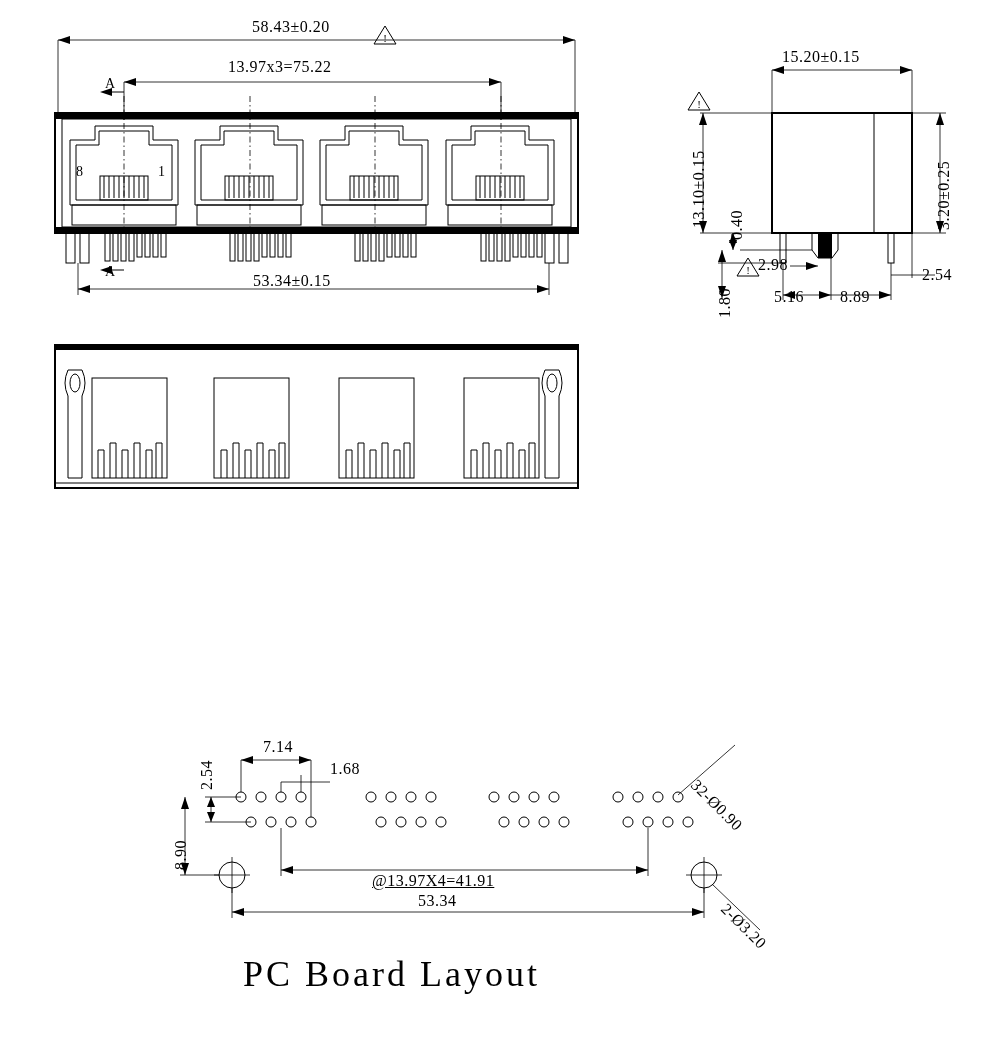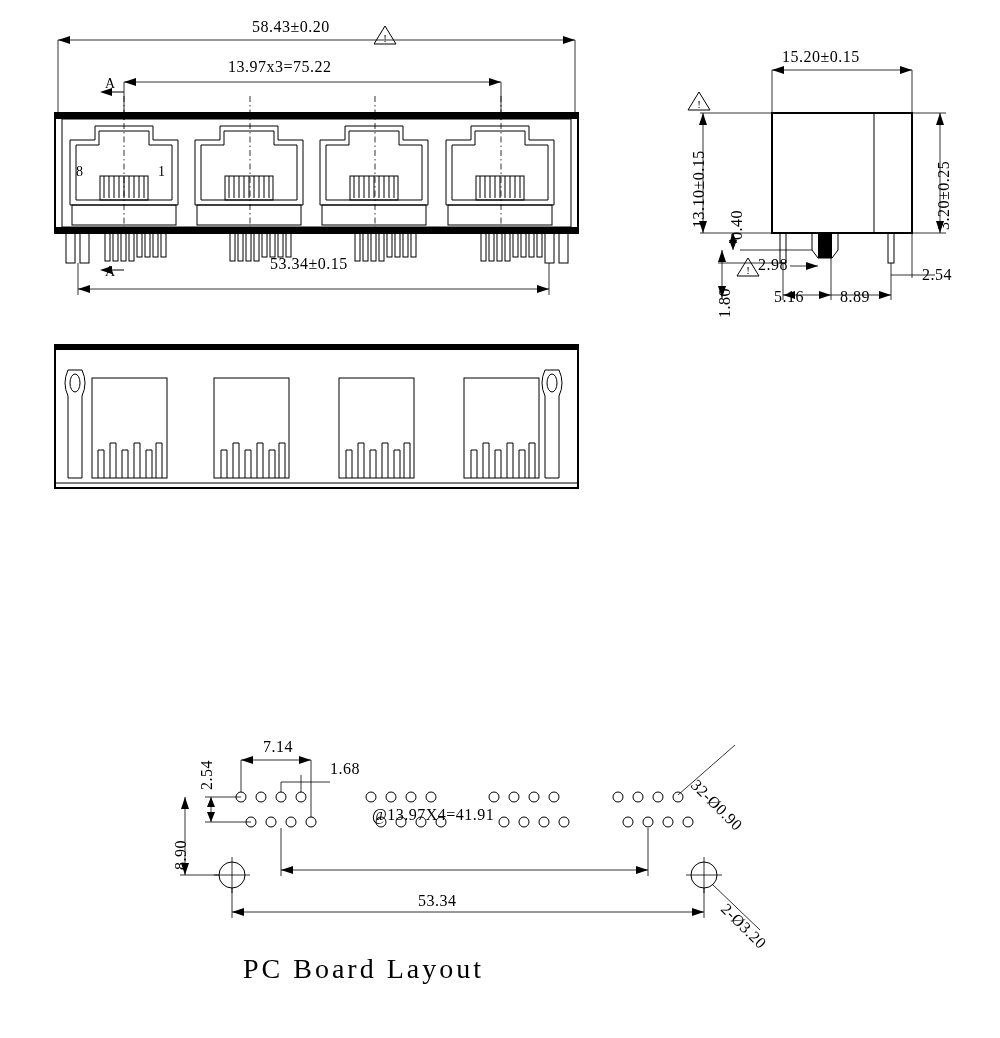--- a/index.html
+++ b/index.html
@@ -2,21 +2,21 @@
 <html><head>
 <meta charset="utf-8">
 <style>
   html,body{margin:0;padding:0;background:#ffffff;}
   body{width:1000px;height:1038px;position:relative;font-family:"Liberation Serif",serif;color:#000;}
   .stage{position:absolute;left:0;top:0;width:1000px;height:1038px;}
   .dim{position:absolute;font-size:16px;letter-spacing:.5px;white-space:nowrap;color:#000;}
   .dim.small{font-size:14px;}
   .rot90{transform-origin:0 0;transform:rotate(-90deg);}
   .rotm45{transform-origin:0 0;transform:rotate(45deg);}
-  .title{position:absolute;font-size:28px;letter-spacing:3px;text-align:center;}
+  .title{position:absolute;font-size:36px;letter-spacing:3px;text-align:center;}
   svg{position:absolute;left:0;top:0;}
   .ln{stroke:#000;stroke-width:1;fill:none;}
   .ln2{stroke:#000;stroke-width:2;fill:none;}
   .thin{stroke:#000;stroke-width:.8;fill:none;}
   .fillblk{fill:#000;stroke:none;}
   .nofill{fill:none;}
   .dash{stroke:#000;stroke-width:.8;fill:none;stroke-dasharray:6 3 1.5 3;}
 </style>
 </head>
 <body>
@@ -391,21 +391,21 @@
     <text x="699" y="108" font-size="11" text-anchor="middle" font-family="Liberation Serif, serif">!</text>
   </g>
   <g>
     <polygon class="nofill ln" points="748,258 759,276 737,276"></polygon>
     <text x="748" y="274" font-size="11" text-anchor="middle" font-family="Liberation Serif, serif">!</text>
   </g>
 </svg>
 
 <div class="dim" style="left:252px;top:18px;">58.43±0.20</div>
 <div class="dim" style="left:228px;top:58px;">13.97x3=75.22</div>
-<div class="dim" style="left:253px;top:255px;margin-left:17px;">53.34±0.15</div>
+<div class="dim" style="left:253px;top:272px;">53.34±0.15</div>
 <div class="dim small" style="left:76px;top:164px;">8</div>
 <div class="dim small" style="left:158px;top:164px;">1</div>
 <div class="dim small" style="left:105px;top:76px;">A</div>
 <div class="dim small" style="left:105px;top:264px;">A</div>
 
 <div class="dim" style="left:782px;top:48px;">15.20±0.15</div>
 <div class="dim rot90" style="left:690px;top:228px;">13.10±0.15</div>
 <div class="dim rot90" style="left:728px;top:240px;">0.40</div>
 <div class="dim rot90" style="left:935px;top:230px;">3.20±0.25</div>
 <div class="dim rot90" style="left:716px;top:318px;">1.80</div>
@@ -413,18 +413,18 @@
 <div class="dim" style="left:774px;top:288px;">5.16</div>
 <div class="dim" style="left:840px;top:288px;">8.89</div>
 <div class="dim" style="left:922px;top:266px;">2.54</div>
 
 <div class="dim rot90" style="left:198px;top:790px;">2.54</div>
 <div class="dim" style="left:263px;top:738px;">7.14</div>
 <div class="dim" style="left:330px;top:760px;">1.68</div>
 <div class="dim rot90" style="left:172px;top:870px;">8.90</div>
 <div class="dim rotm45" style="left:700px;top:776px;">32-Ø0.90</div>
 <div class="dim rotm45" style="left:730px;top:900px;">2-Ø3.20</div>
-<div class="dim" style="left:372px;top:806px;">@13.97X4=41.91</div>
+<div class="dim" style="left:372px;top:872px;text-decoration:underline;">@13.97X4=41.91</div>
 <div class="dim" style="left:418px;top:892px;">53.34</div>
 
 <div class="title" style="left:243px;top:953px;">PC Board Layout</div>
 
 </div>
 
 </body></html>

